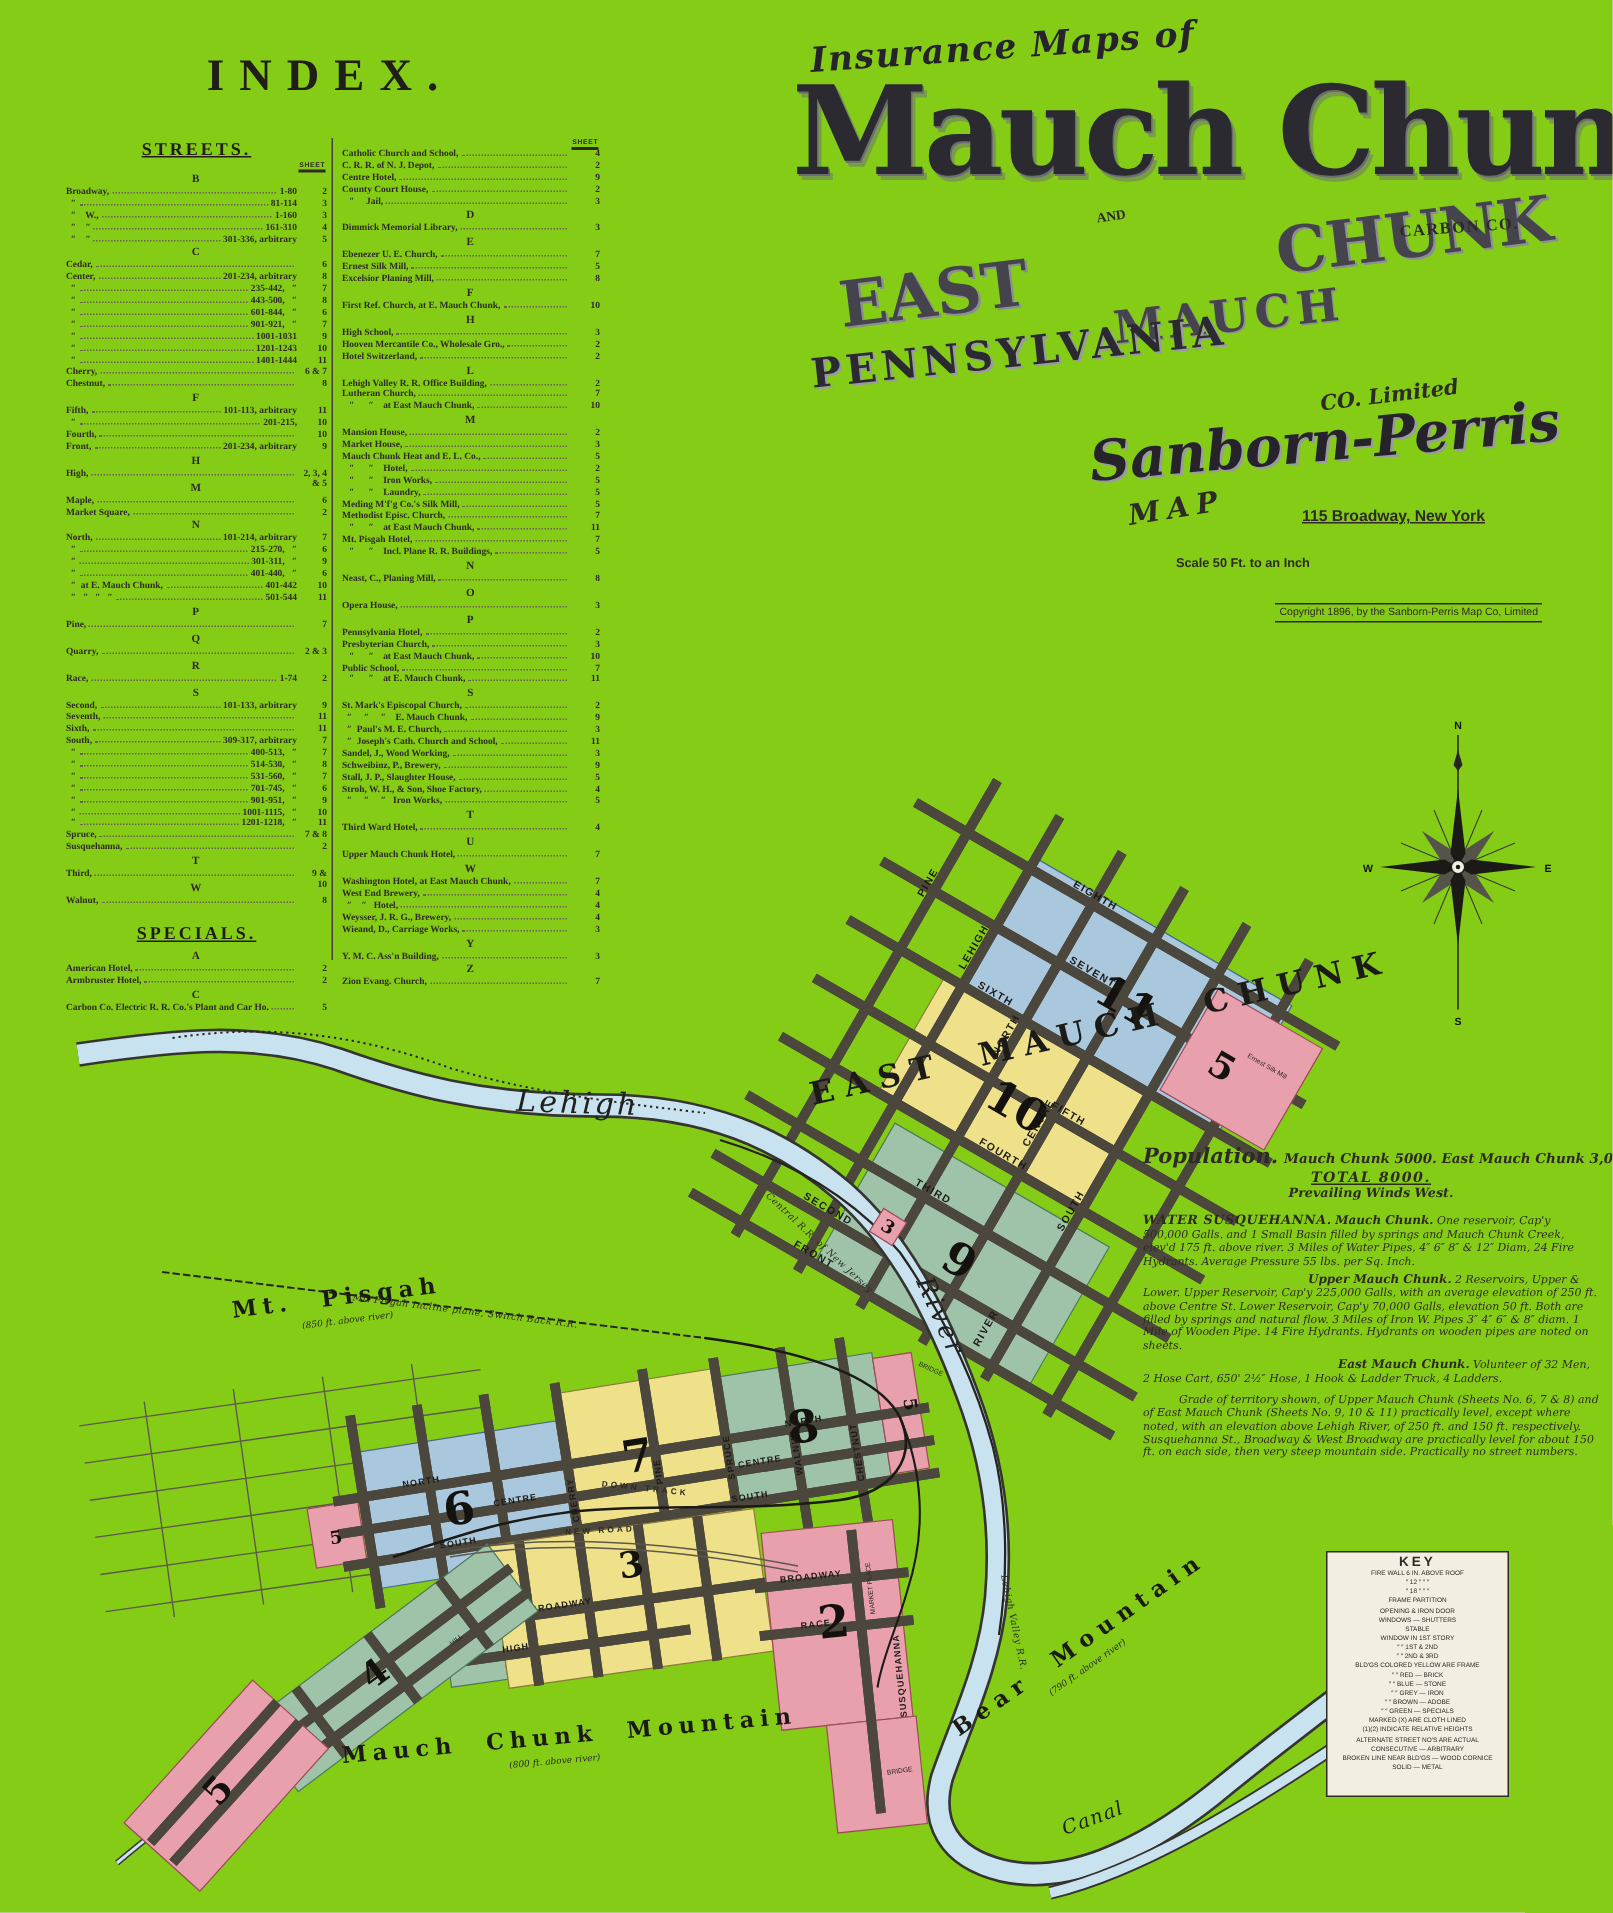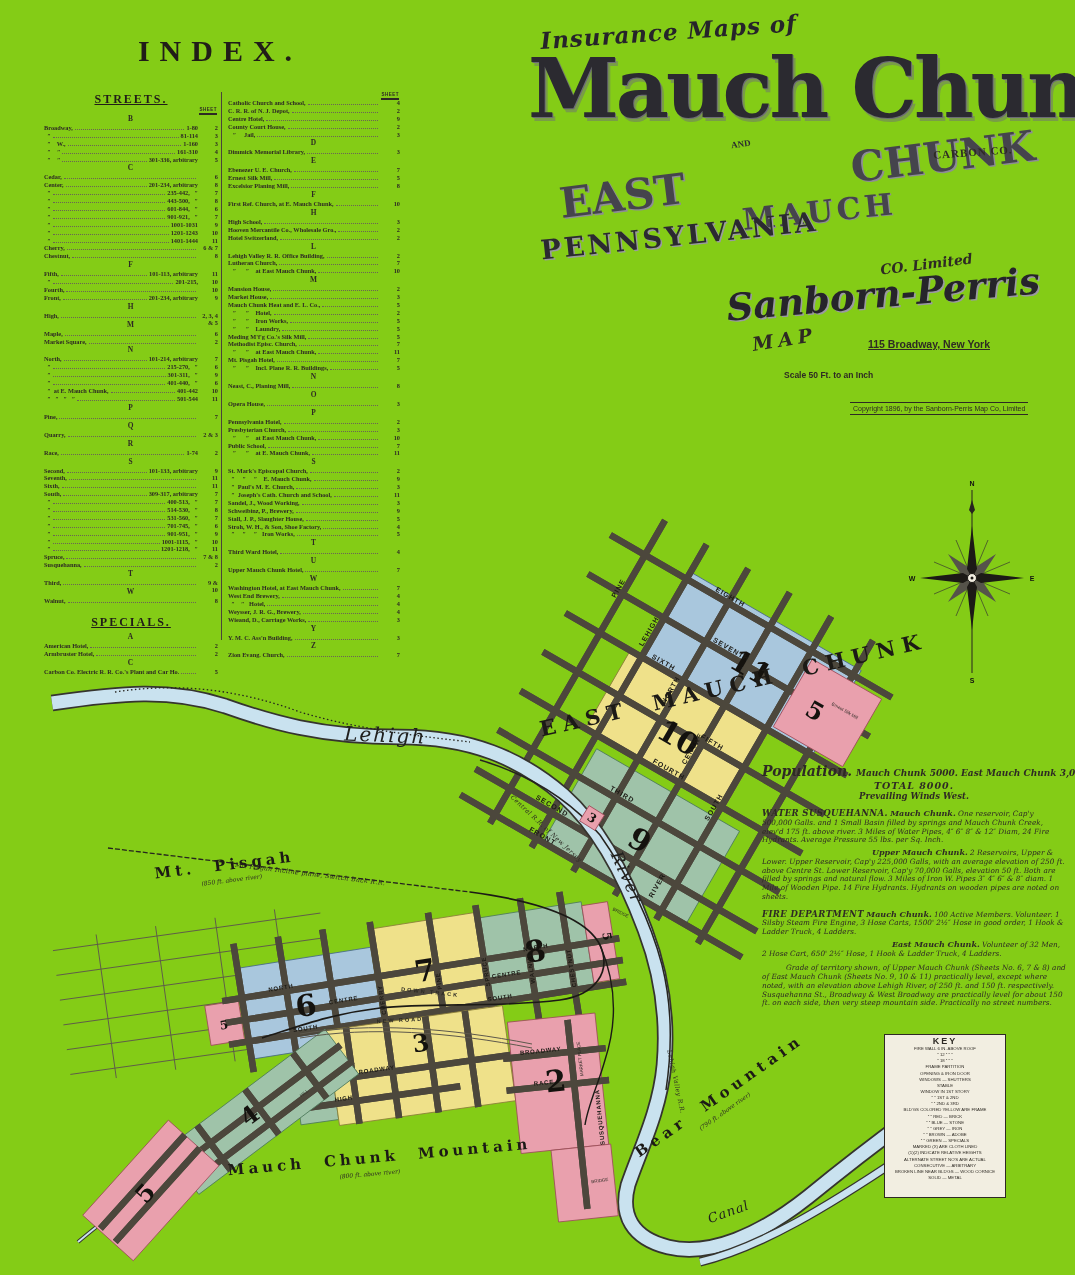--- a/index.html
+++ b/index.html
@@ -50,21 +50,21 @@
   .t-scale{left:784px;top:370px;font:bold 8.5px "Liberation Sans",sans-serif;text-align:right;}
   .t-date{left:864px;top:352px;font:bold 31px "DejaVu Serif",serif;color:#26242a;letter-spacing:1px;}
   .t-copy{left:850px;top:402px;font:7px "Liberation Sans",sans-serif;
     border-top:1px solid #2e2a24;border-bottom:1px solid #2e2a24;padding:2px 3px;}
 
   
   .notes{left:762px;top:762px;width:304px;z-index:2;}
   .pop-line{text-align:center;white-space:nowrap;}
   .pop1{font:italic bold 14px "DejaVu Serif",serif;}
   .pop2{font:italic bold 9px "DejaVu Serif",serif;}
-  .pop-total{text-align:center;font:italic bold 9.5px "DejaVu Serif",serif;letter-spacing:1px;}
+  .pop-total{text-align:center;font:italic bold 9.5px "DejaVu Serif",serif;letter-spacing:1px;text-decoration:underline;}
   .pop-winds{text-align:center;font:italic bold 8.5px "DejaVu Serif",serif;margin-bottom:7px;}
   .npara{font:italic 7.3px/1.2 "DejaVu Serif",serif;margin:0 0 2px;}
   .nhead{font:italic bold 8.5px "DejaVu Serif",serif;letter-spacing:.4px;}
   .nlead{font:italic bold 8px "DejaVu Serif",serif;}
   .ind1{text-indent:110px;}
   .ind2{text-indent:130px;}
   .ind3{text-indent:24px;margin-top:6px;}
 
   
   .keybox{left:884px;top:1034px;width:122px;height:164px;background:#f2eee1;
@@ -1039,24 +1039,20 @@
     <div class="pop-total">TOTAL 8000.</div>
     <div class="pop-winds">Prevailing Winds West.</div>
 
     <p class="npara">
       <span class="nhead">WATER SUSQUEHANNA.</span>
       <span class="nlead">Mauch Chunk.</span><span> One reservoir, Cap'y 500,000 Galls. and 1 Small Basin filled by springs and Mauch Chunk Creek, elev'd 175 ft. above river.  3 Miles of Water Pipes, 4″ 6″ 8″ &amp; 12″ Diam, 24 Fire Hydrants. Average Pressure 55 lbs. per Sq. Inch.</span>
     </p>
     <p class="npara ind1">
       <span class="nlead">Upper Mauch Chunk.</span><span> 2 Reservoirs, Upper &amp; Lower. Upper Reservoir, Cap'y 225,000 Galls, with an average elevation of 250 ft. above Centre St.  Lower Reservoir, Cap'y 70,000 Galls, elevation 50 ft. Both are filled by springs and natural flow.  3 Miles of Iron W. Pipes 3″ 4″ 6″ &amp; 8″ diam.  1 Mile of Wooden Pipe.  14 Fire Hydrants.  Hydrants on wooden pipes are noted on sheets.</span>
     </p>
-    <p class="npara" style="margin-top:7px">
-      <span class="nhead">FIRE DEPARTMENT</span>
-      <span class="nlead"> Mauch Chunk.</span><span> 100 Active Members. Volunteer. 1 Silsby Steam Fire Engine, 3 Hose Carts, 1500' 2½″ Hose in good order, 1 Hook &amp; Ladder Truck, 4 Ladders.</span>
-    </p>
     <p class="npara ind2">
       <span class="nlead">East Mauch Chunk.</span><span> Volunteer of 32 Men, 2 Hose Cart, 650' 2½″ Hose, 1 Hook &amp; Ladder Truck, 4 Ladders.</span>
     </p>
     <p class="npara ind3">Grade of territory shown, of Upper Mauch Chunk (Sheets No. 6, 7 &amp; 8) and of East Mauch Chunk (Sheets No. 9, 10 &amp; 11) practically level, except where noted, with an elevation above Lehigh River, of 250 ft. and 150 ft. respectively.  Susquehanna St., Broadway &amp; West Broadway are practically level for about 150 ft. on each side, then very steep mountain side.  Practically no street numbers.</p>
   </div>
 
   <div class="abs keybox">
     <h4>KEY</h4>
     <div>
 

